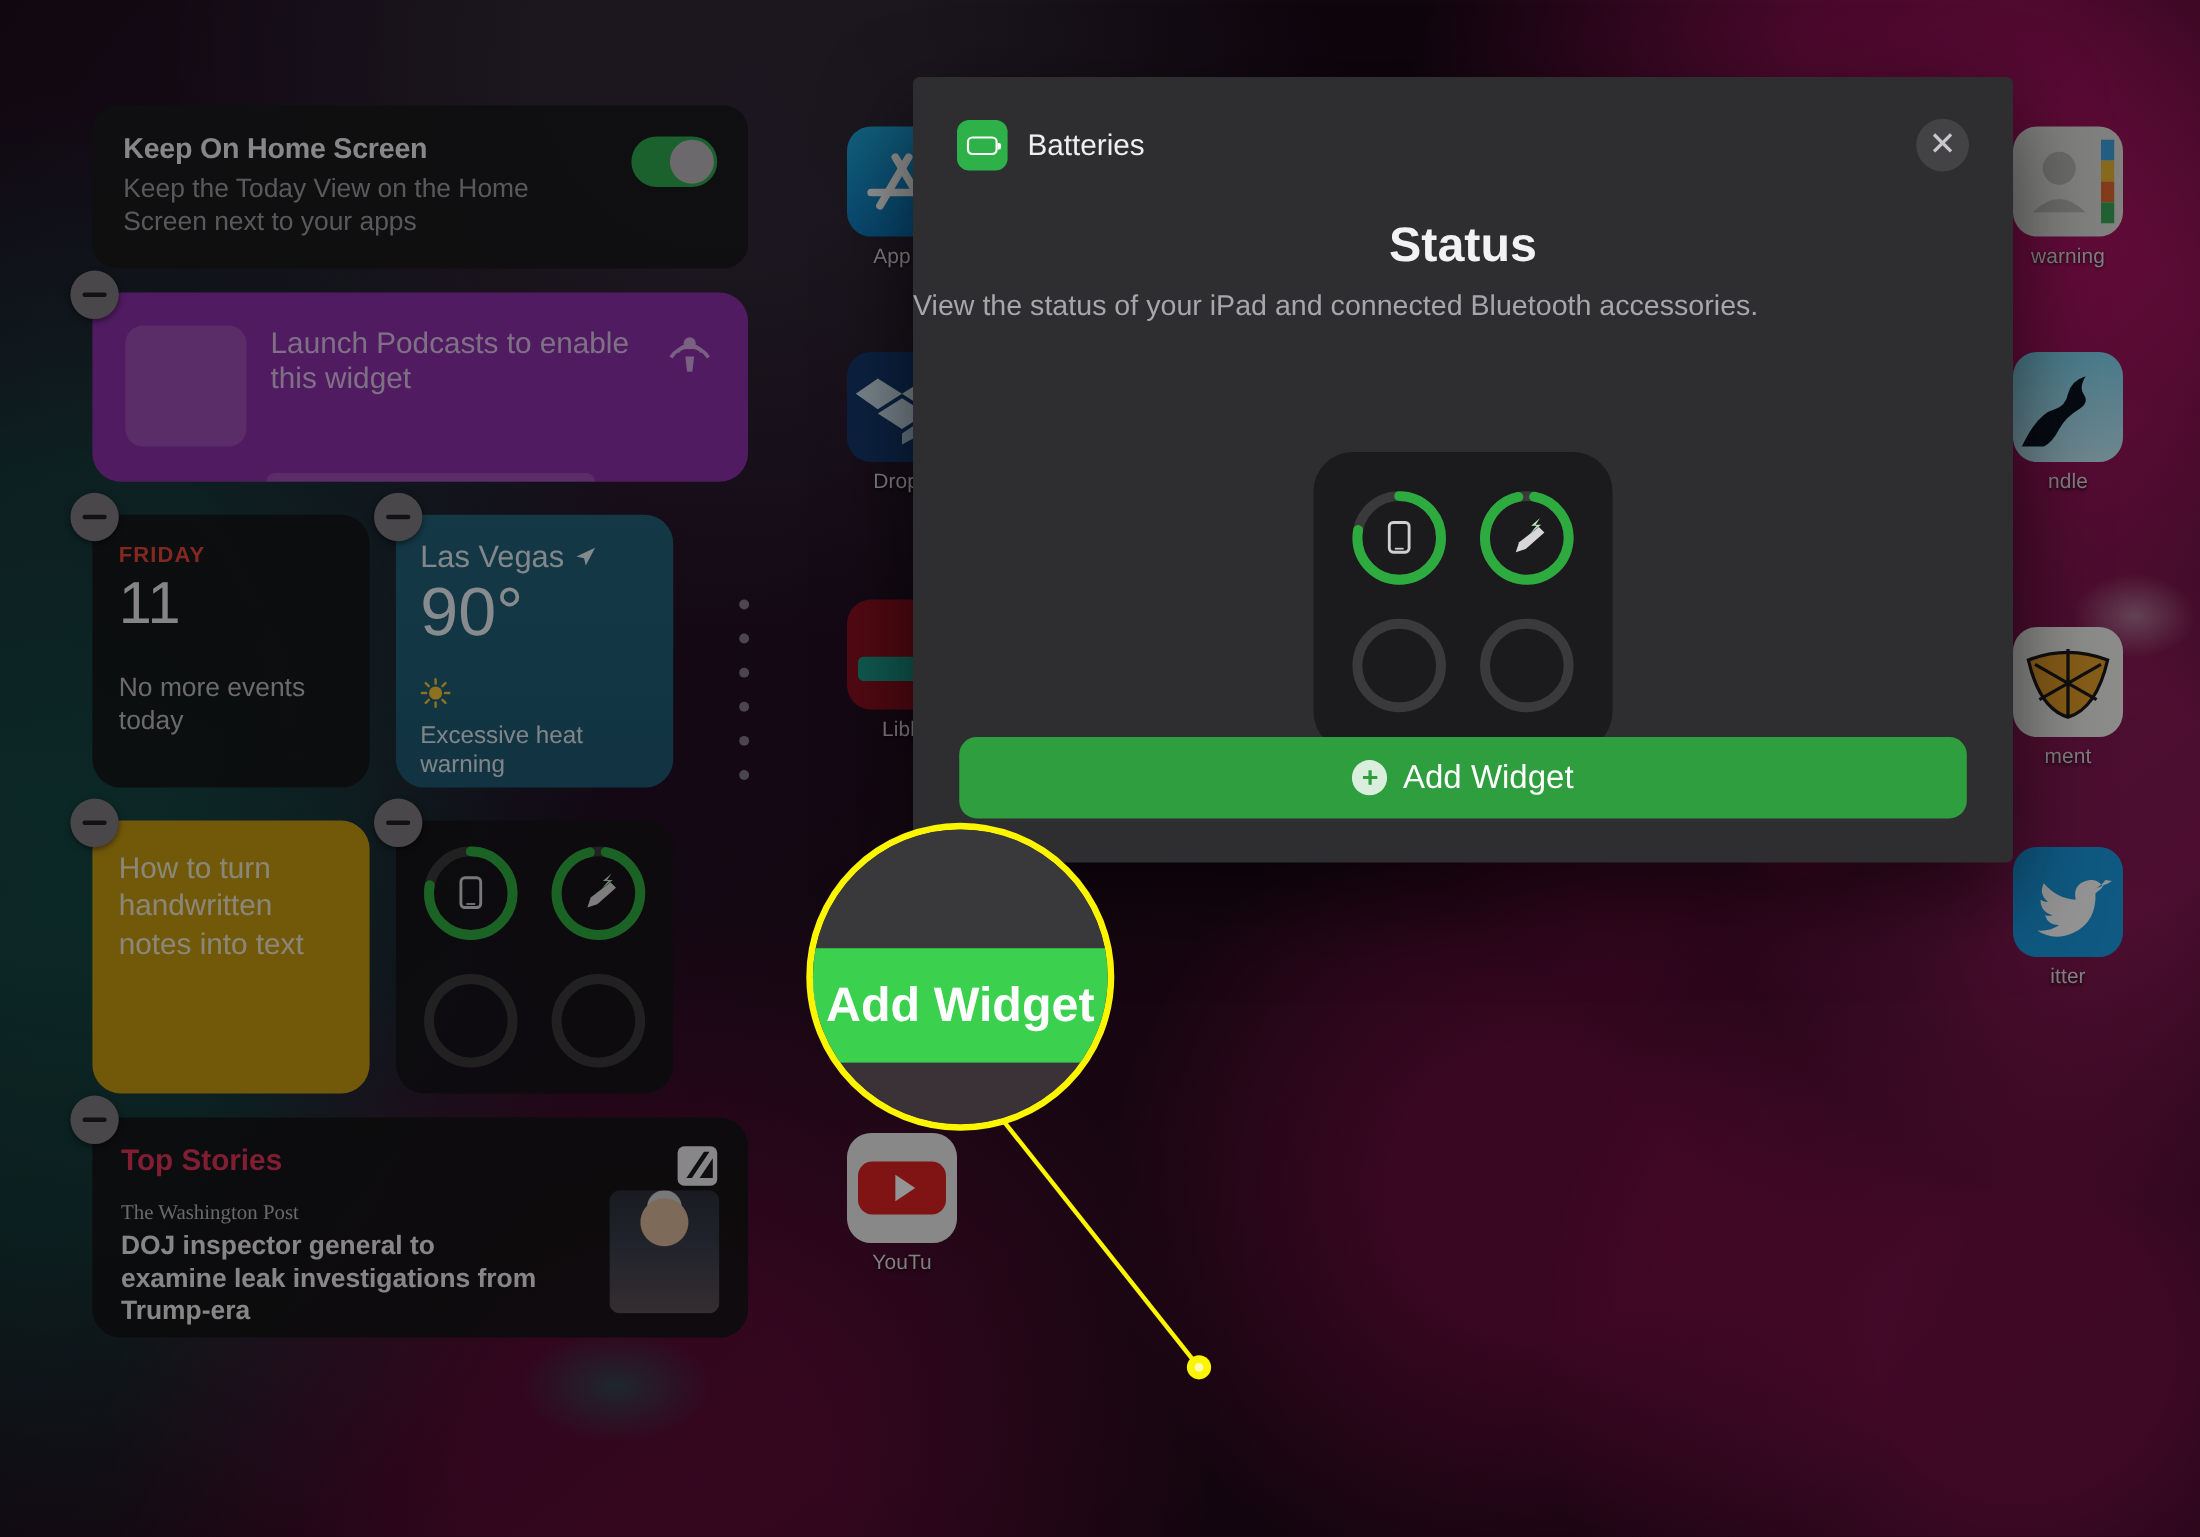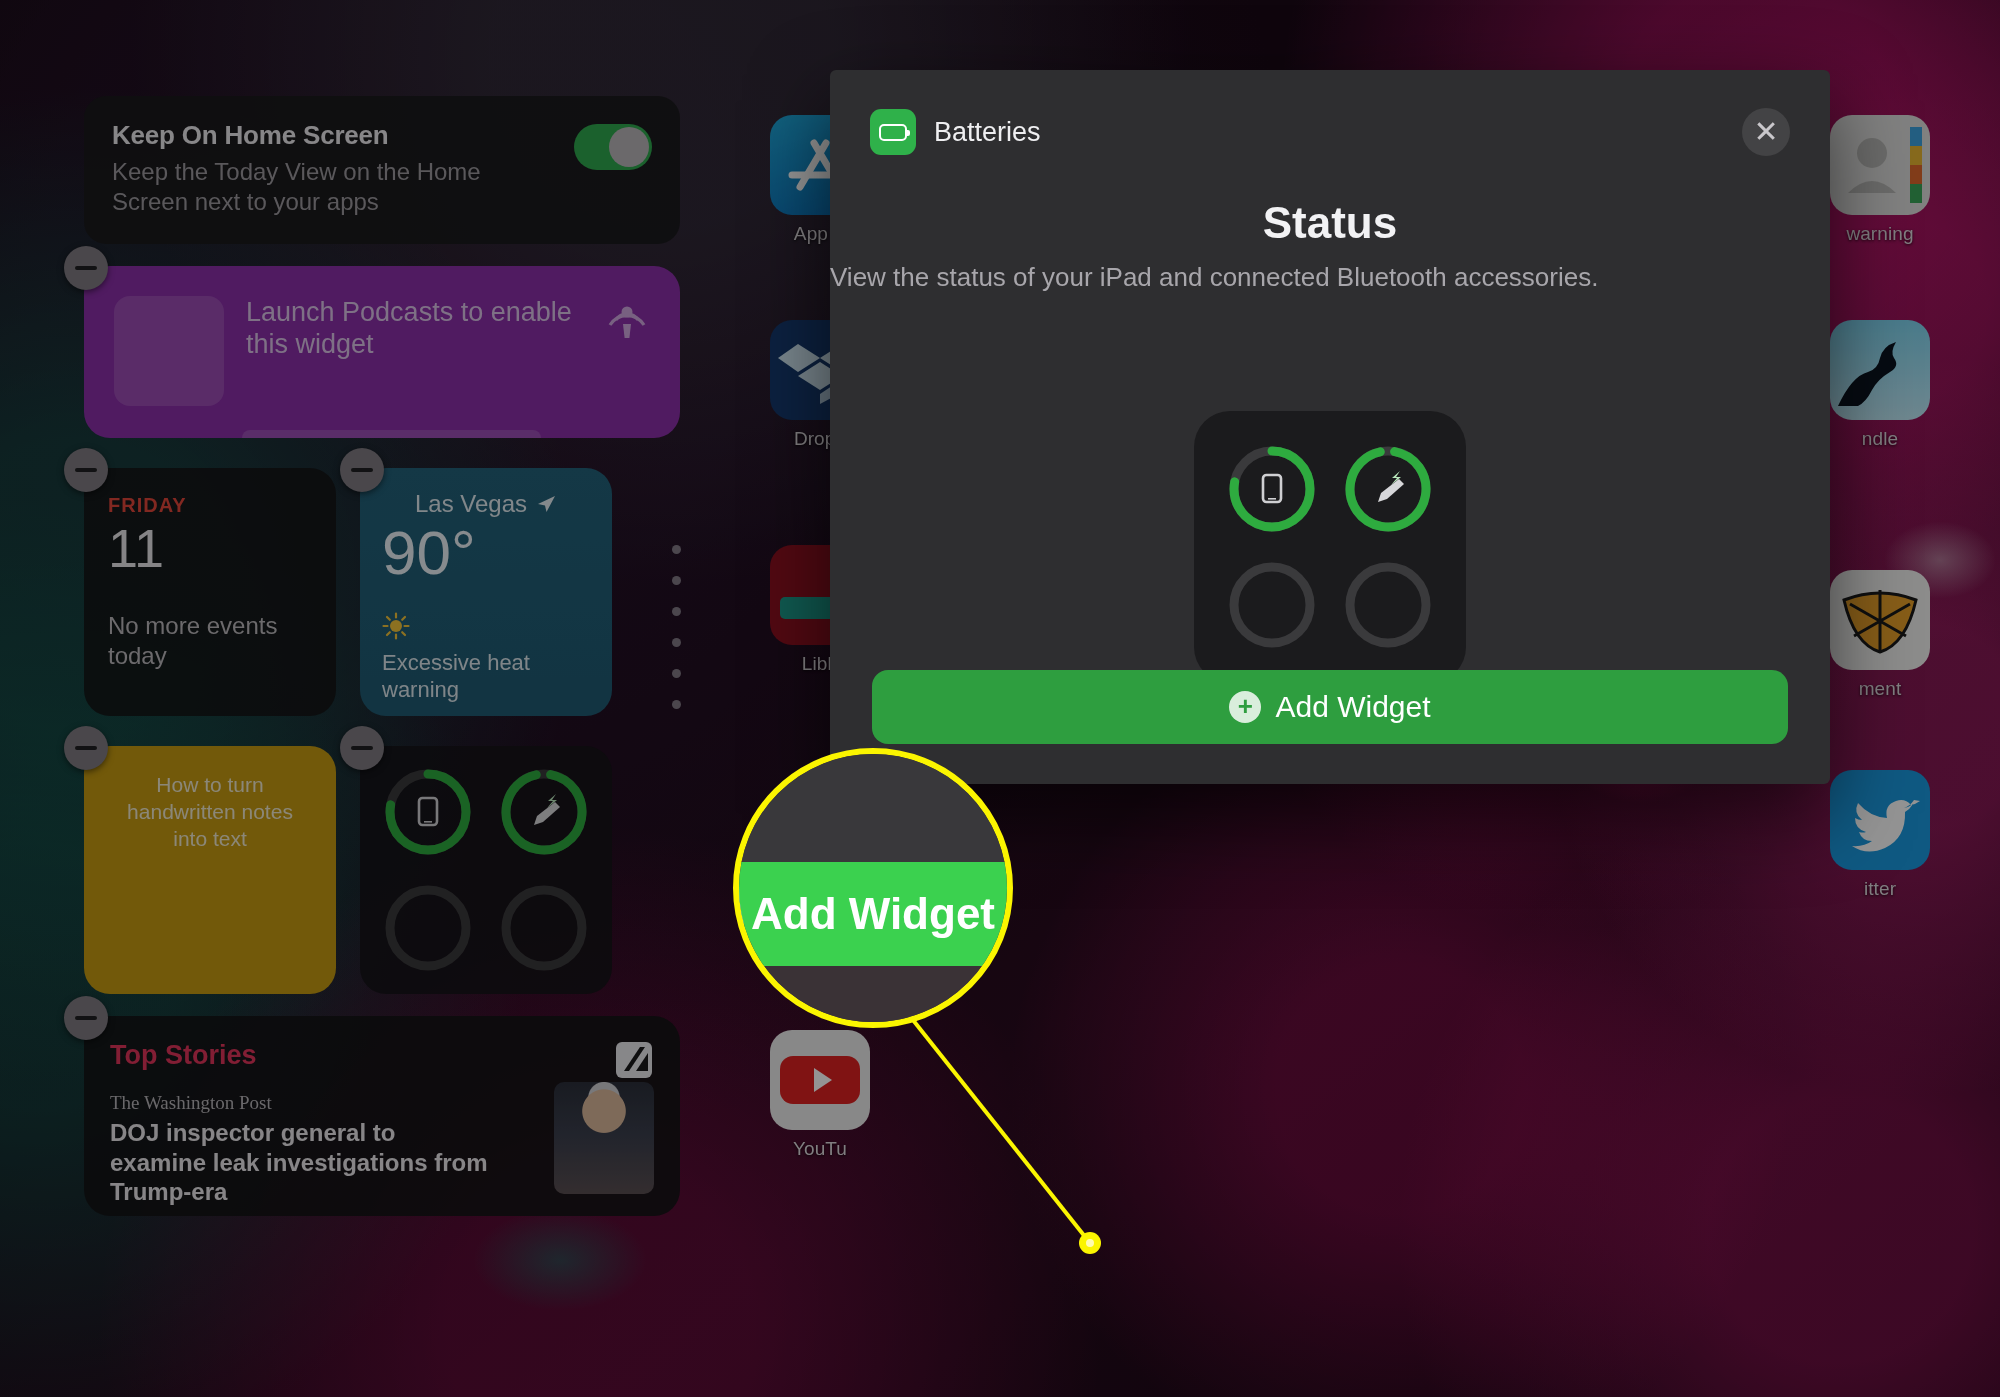--- a/index.html
+++ b/index.html
@@ -90,27 +90,27 @@
 
   .grid2{ display:flex; gap:24px; margin-top:30px; position:relative; }
   .sq{ width:252px; height:248px; border-radius:26px; position:relative; }
 
   .cal{ background:rgba(20,20,22,.88); padding:26px 24px; }
   .cal .day{ color:#e0453a; font-size:20px; font-weight:bold; letter-spacing:1px;}
   .cal .num{ color:#e6e4e7; font-size:54px; line-height:1; margin-top:4px; font-weight:300;}
   .cal .none{ color:#bab7bb; font-size:24px; line-height:1.25; margin-top:36px;}
 
   .wx{ background:linear-gradient(180deg,#236179,#1f5a72); padding:22px 22px; color:#e7eef2; }
-  .wx .city{ font-size:24px; display:flex; align-items:center; gap:8px; color:#dfe8ee;justify-content:center;}
+  .wx .city{ font-size:28px; display:flex; align-items:center; gap:8px; color:#dfe8ee;}
   .wx .tmp{ font-size:62px; font-weight:300; line-height:1; margin-top:4px; color:#e9f0f4;}
   .wx .sun{ margin-top:28px; font-size:24px; color:#f2c33a; }
   .wx .warn{ font-size:22px; line-height:1.22; margin-top:4px; color:#dbe5eb;}
 
   .notes{ background:#c49a12; padding:26px 24px; }
-  .notes .t{ font-size:21px; line-height:1.28; color:#efe8cf;text-align:center; }
+  .notes .t{ font-size:27px; line-height:1.28; color:#efe8cf; }
 
   .battw{ background:rgba(22,20,24,.9); display:flex; align-items:center; justify-content:center;}
 
   .news{ background:rgba(20,20,22,.9); border-radius:26px; padding:24px 26px; position:relative;
          height:200px; overflow:hidden; }
   .news .hdr{ display:flex; justify-content:space-between; align-items:flex-start; }
   .news .ts{ color:#e0345a; font-size:27px; font-weight:bold; }
   .news .src{ color:#b6b3b7; font-size:19px; font-family:"Liberation Serif",serif; margin-top:12px;}
   .news .hl{ color:#e8e6e9; font-size:24px; font-weight:bold; line-height:1.24; margin-top:4px; max-width:380px;}
   .news .thumb{ position:absolute; right:26px; top:66px; width:100px; height:112px;

